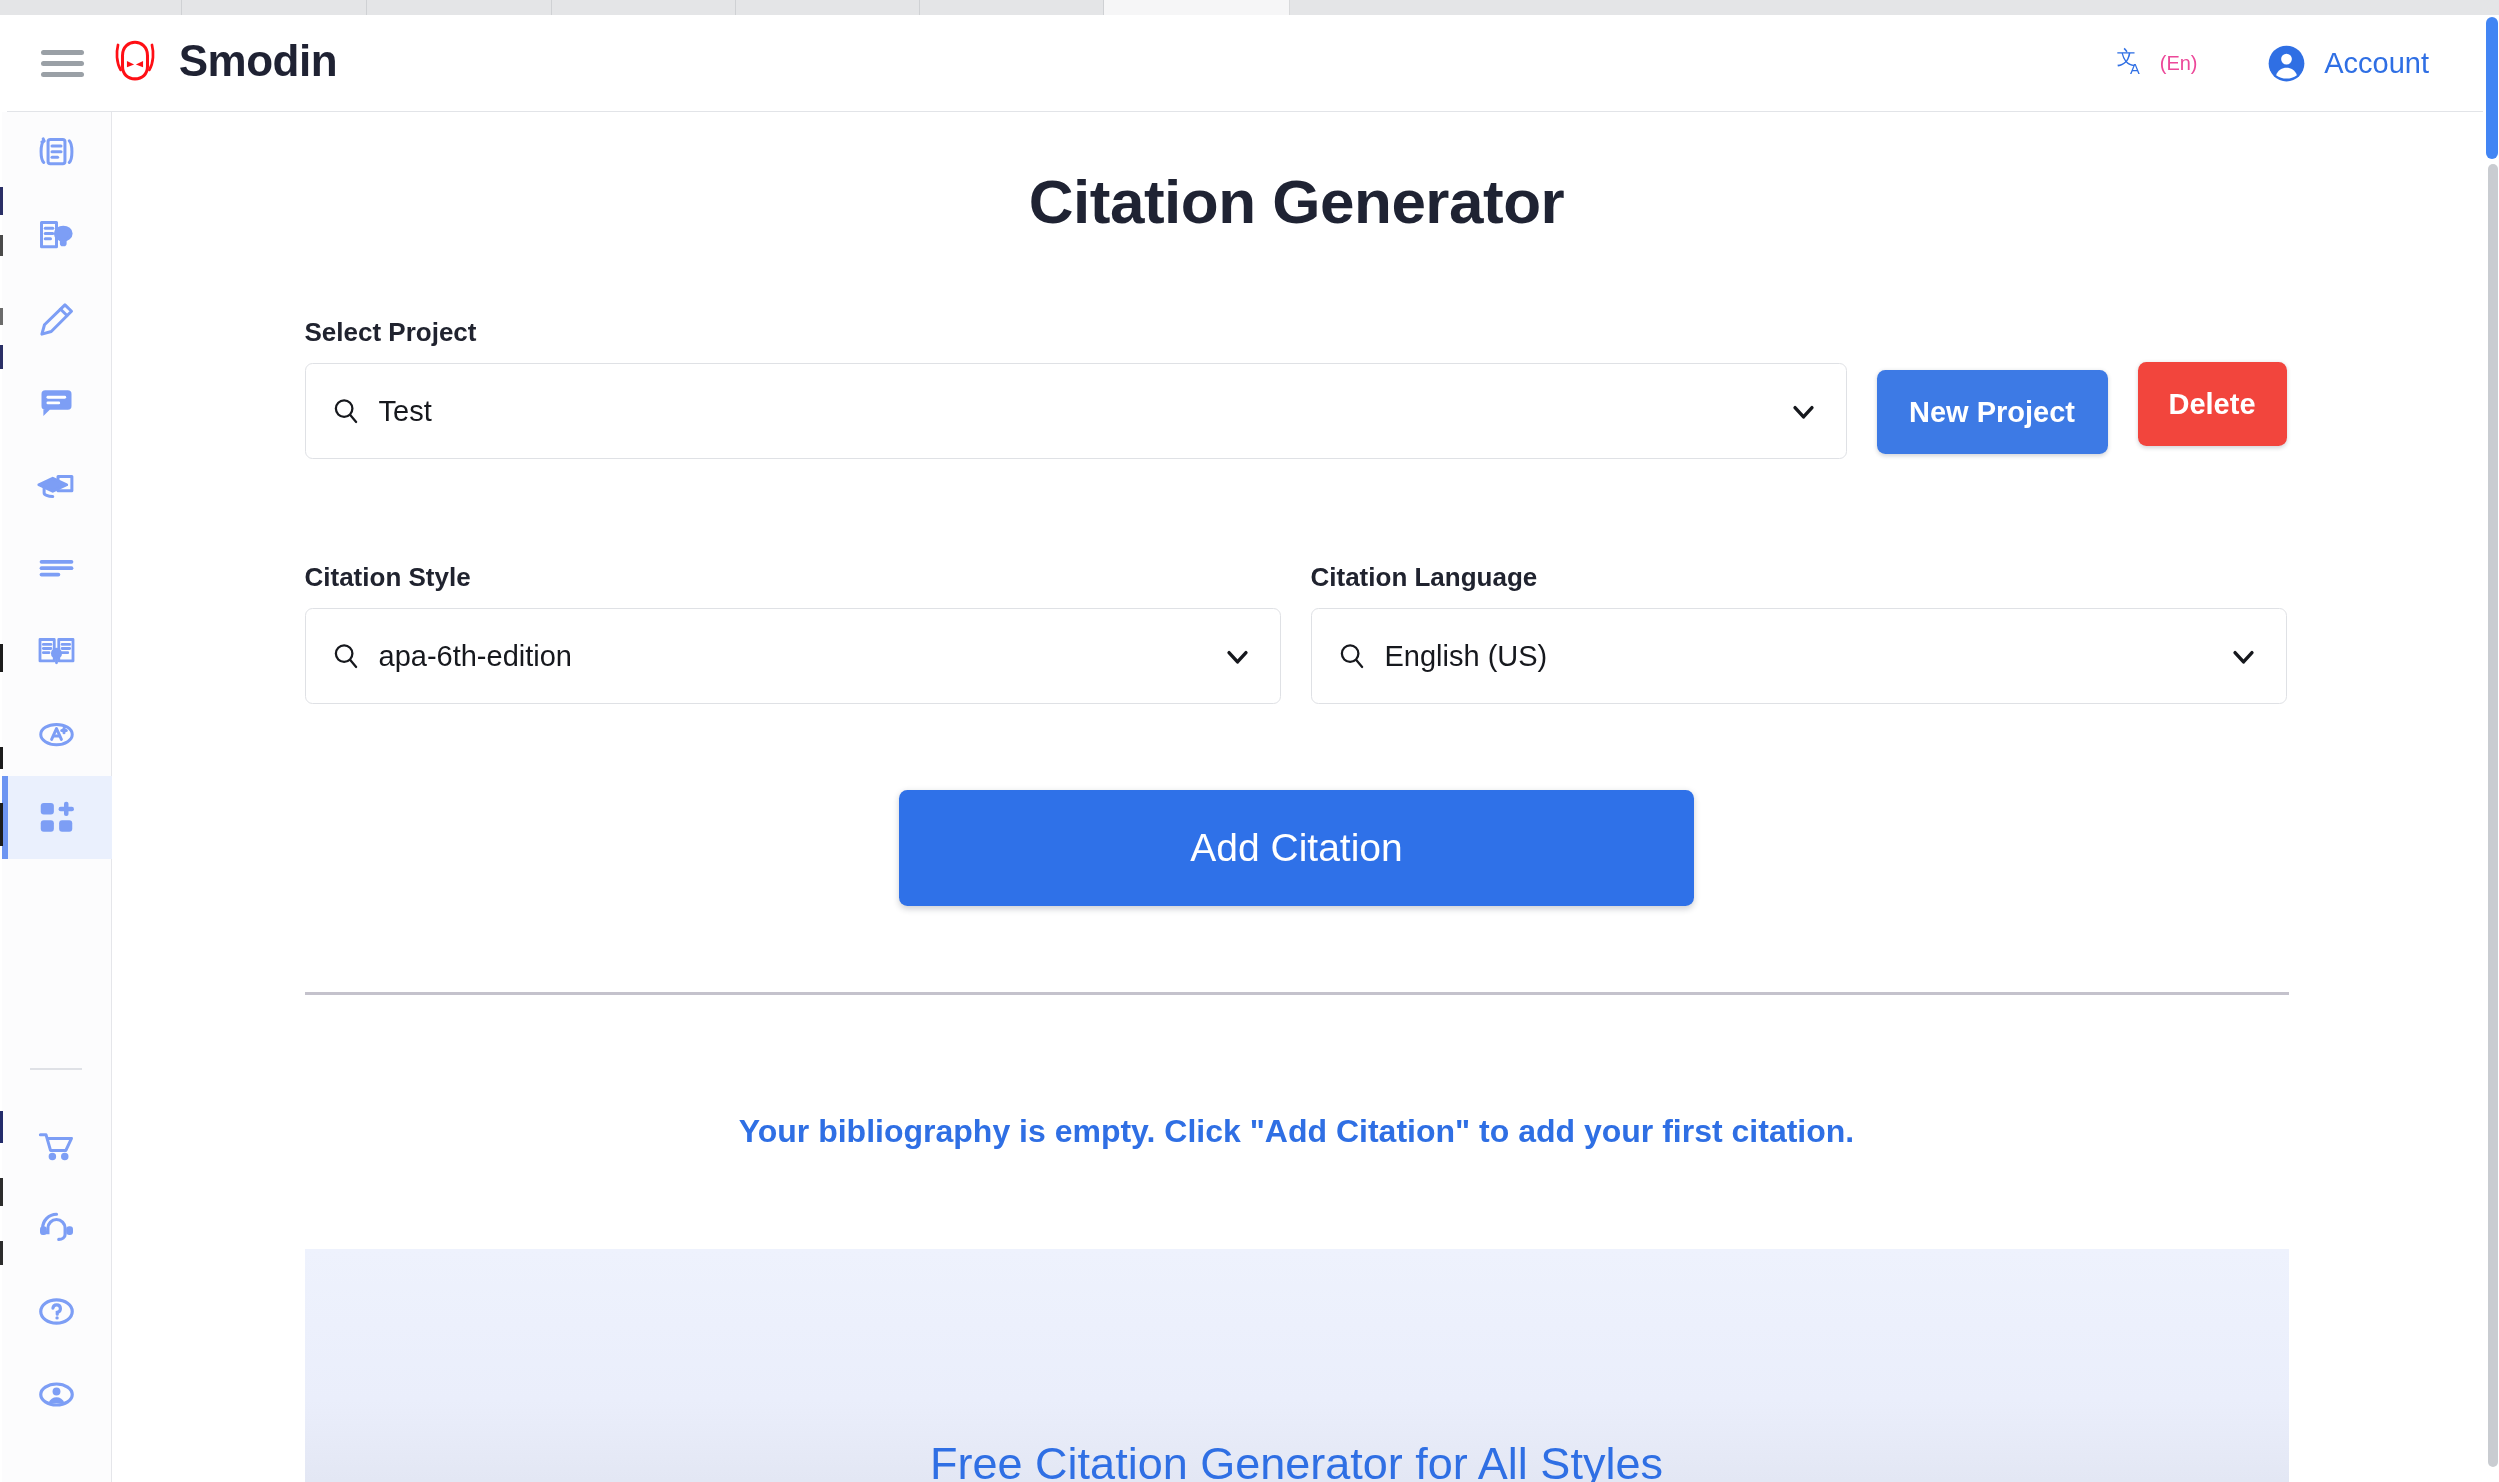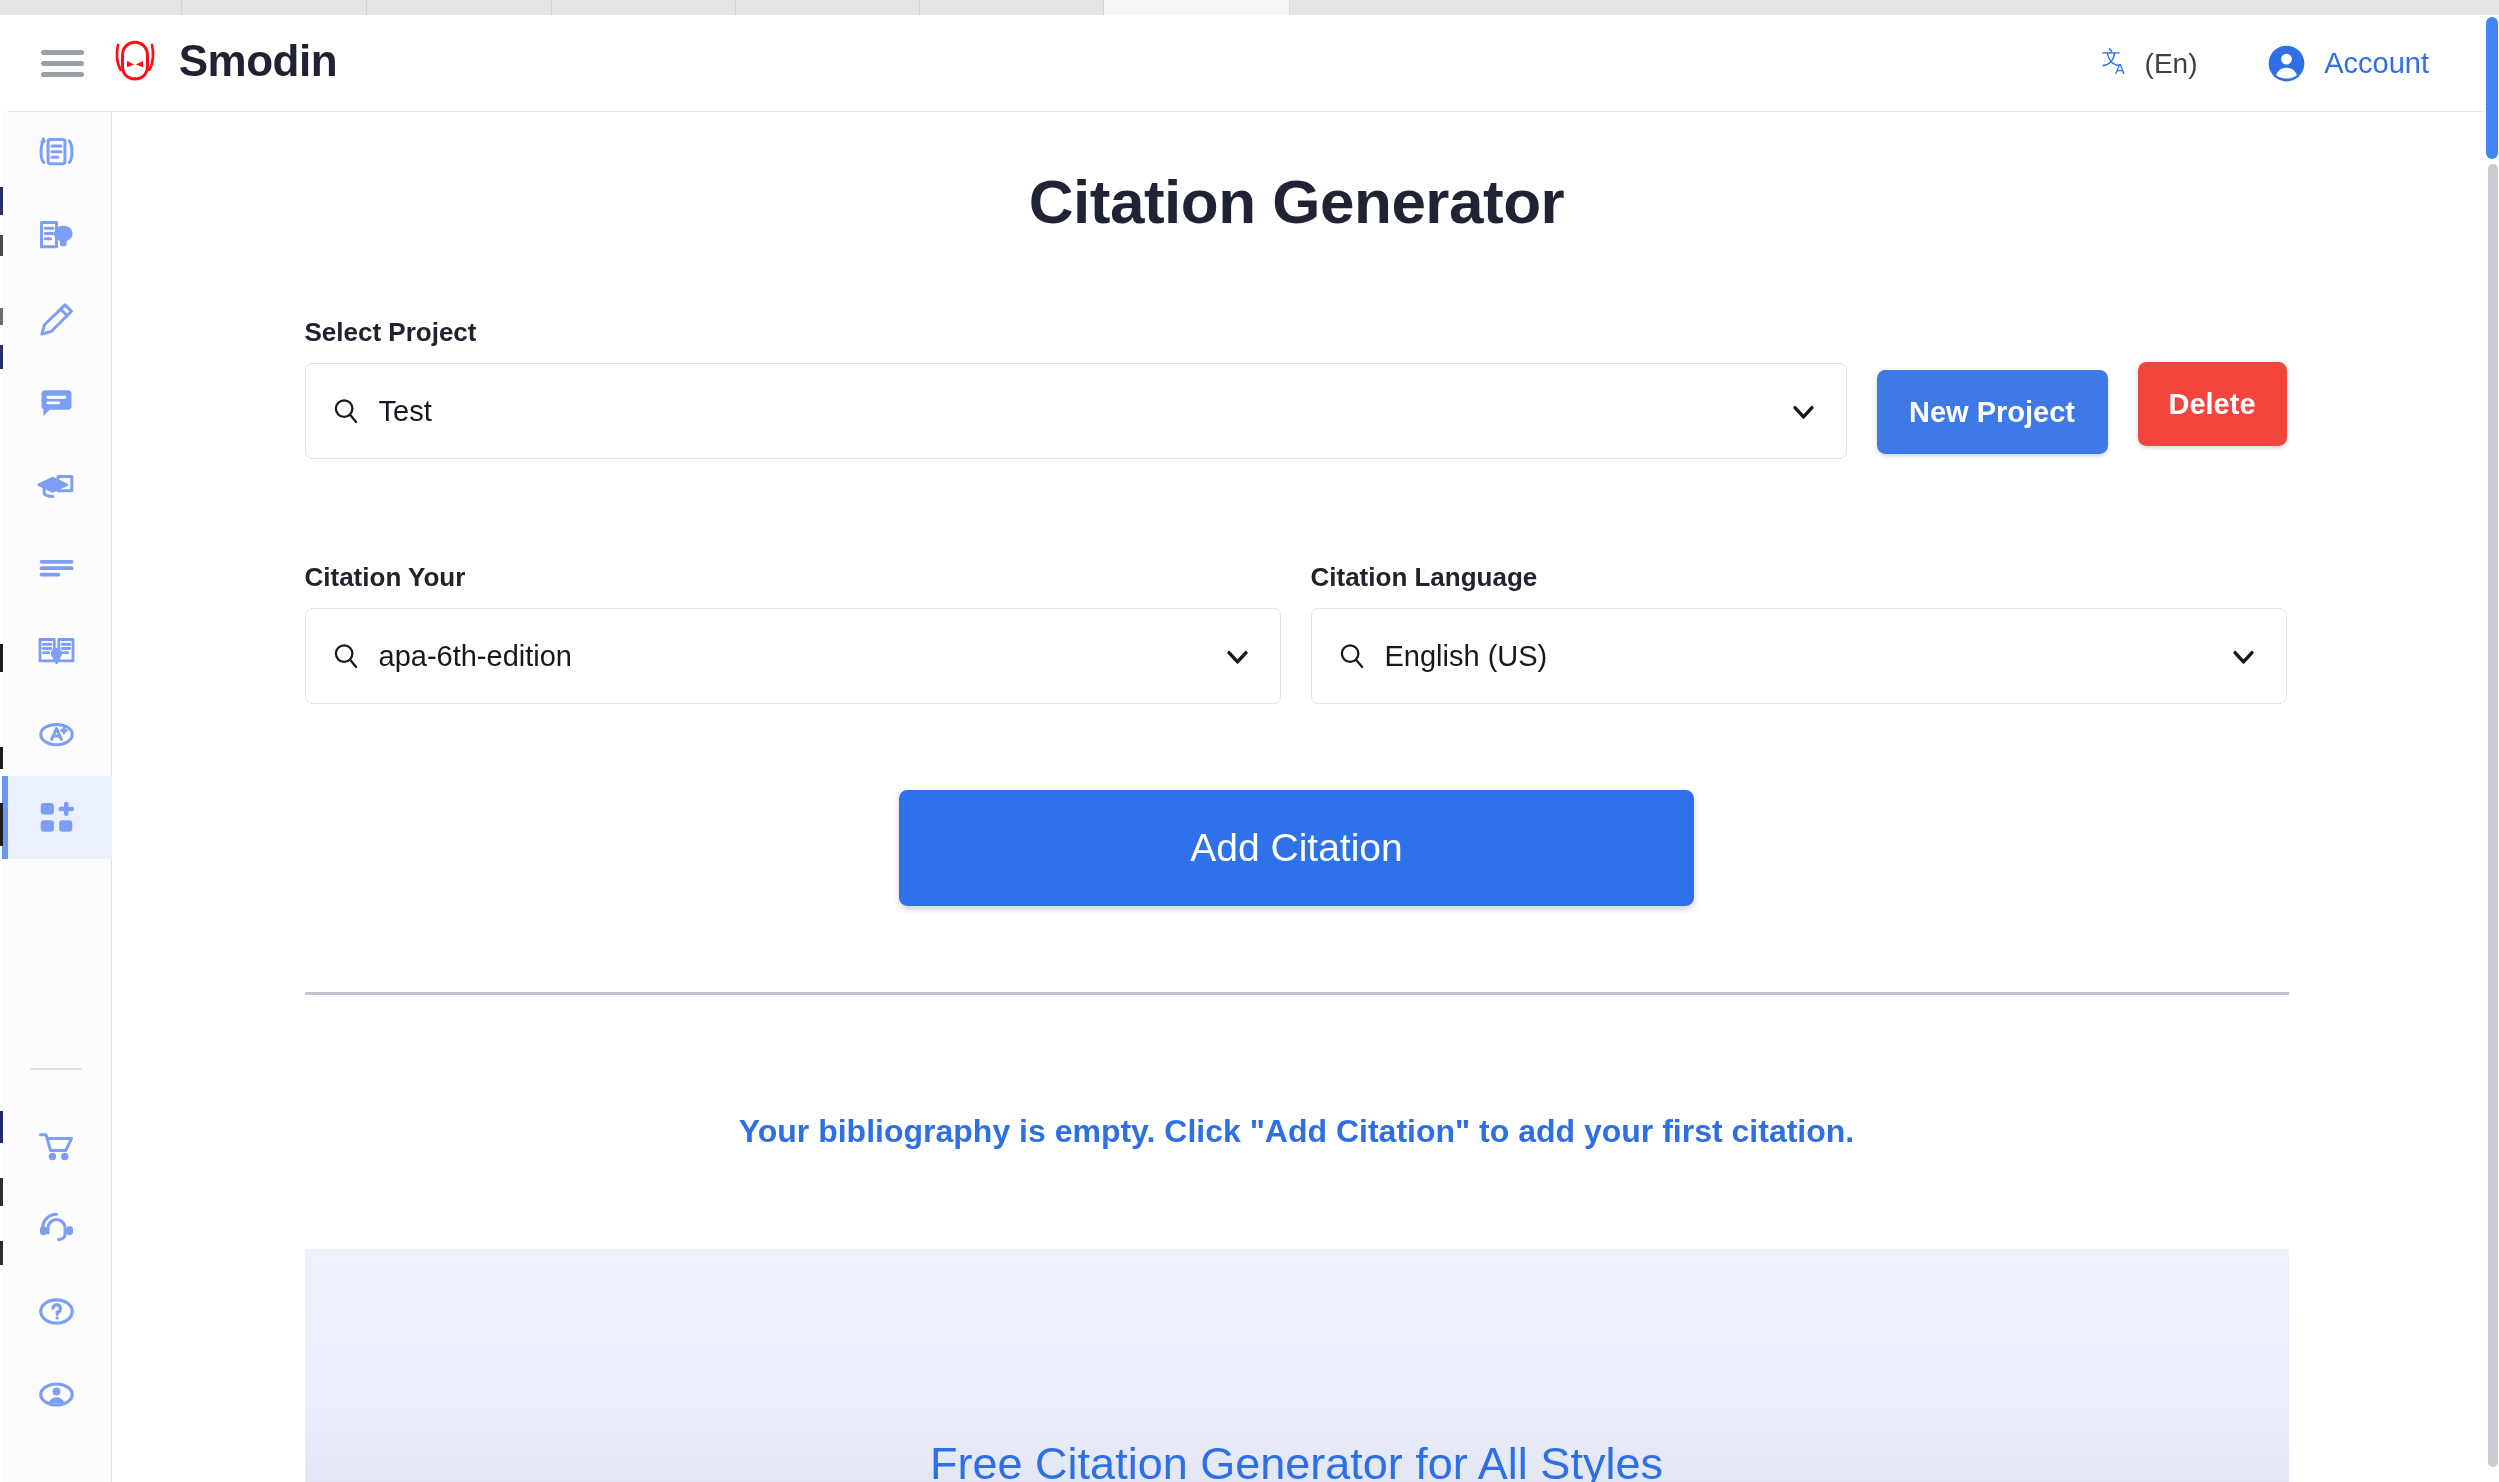--- a/index.html
+++ b/index.html
@@ -93,22 +93,22 @@
     align-items: center;
     gap: 69px;
   }
   .lang-switch {
     display: flex;
     align-items: center;
     gap: 6.5px;
     cursor: pointer;
   }
   .lang-code {
-    font-size: 28px;
-    color: #404040;
+    font-size: 20px;
+    color: #ec4899;
   }
   .account-link {
     display: flex;
     align-items: center;
     gap: 18.7px;
     cursor: pointer;
   }
   .account-text {
     font-size: 29px;
     color: #2f6fe4;
@@ -544,21 +544,21 @@
         </div>
 
         <div style="padding-top:45px;display:flex;gap:30px;">
           <button class="btn btn-new">New Project</button>
           <button class="btn btn-delete">Delete</button>
         </div>
       </div>
 
       <div class="row-styles">
         <div class="col-style">
-          <div class="field-label">Citation Your</div>
+          <div class="field-label">Citation Style</div>
           <div class="select-box style-select">
             <svg class="magnifier" width="32" height="32" viewBox="0 0 24 24" fill="none" stroke="#16181d" stroke-width="1.7" stroke-linecap="round">
               <circle cx="10.6" cy="10.2" r="6.2"></circle>
               <line x1="15.2" y1="15" x2="19.6" y2="20.2"></line>
             </svg>
             <span class="select-value">apa-6th-edition</span>
             <svg class="chevron" width="37" height="37" viewBox="0 0 24 24" fill="none" stroke="#16181d" stroke-width="2.2" stroke-linecap="round" stroke-linejoin="round">
               <polyline points="6.5,9.5 12,15.5 17.5,9.5"></polyline>
             </svg>
           </div>

